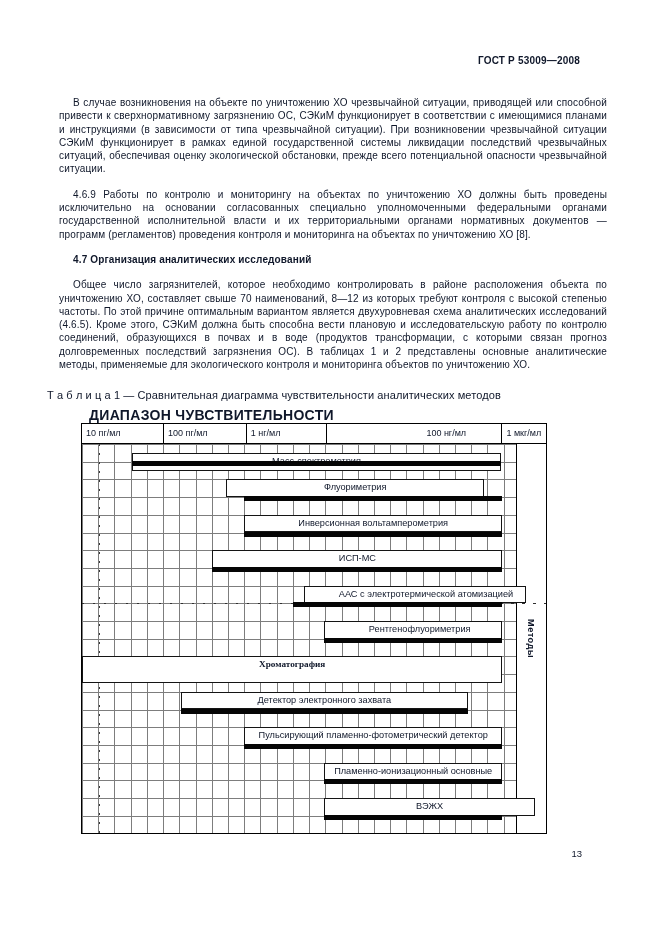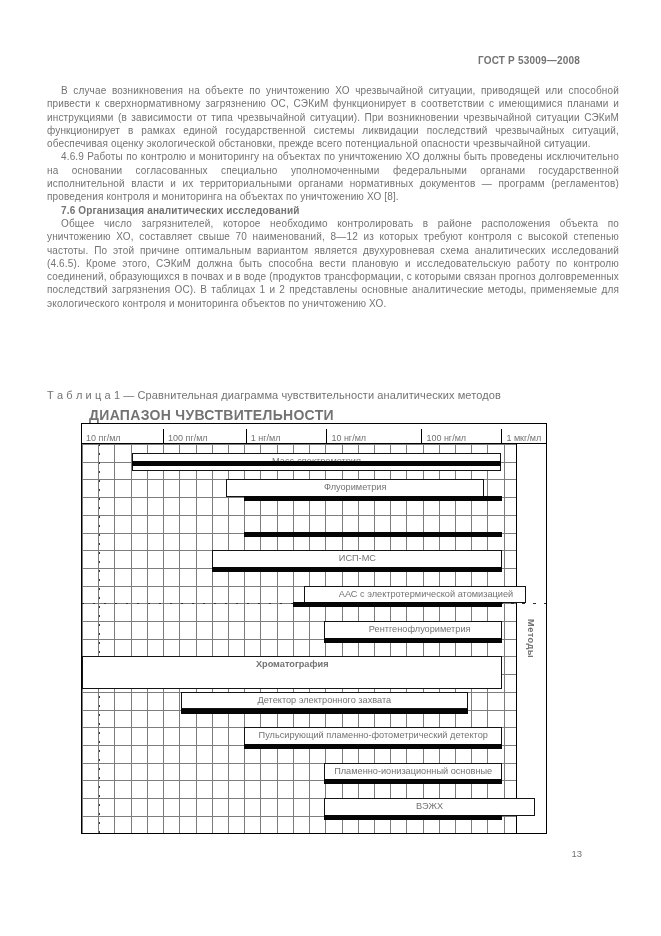--- a/index.html
+++ b/index.html
@@ -1,43 +1,43 @@
 <!DOCTYPE html>
 <html><head>
 <meta charset="utf-8">
 <style>
   html,body{margin:0;padding:0;background:#ffffff;}
   .page{
     position:relative;width:661px;height:936px;background:#fff;overflow:hidden;
-    font-family:"Liberation Sans", sans-serif;color:#737373;
+    font-family:"Liberation Sans", sans-serif;color:#0f172a;
   }
   .doc-header{
     position:absolute;top:55px;right:81px;
     font-size:10px;font-weight:bold;letter-spacing:.2px;
   }
   .text-block{
     position:absolute;left:47px;top:84px;width:572px;
     font-size:10px;line-height:13.3px;letter-spacing:.15px;text-align:justify;
   }
-  .text-block p{margin:0;text-indent:14px;}
+  .text-block p{margin:12px;text-indent:14px;}
   .text-block .heading{font-weight:bold;}
   .table-caption{
     position:absolute;left:47px;top:389px;width:572px;
     font-size:11px;letter-spacing:.1px;
   }
   .chart-title{
     position:absolute;left:89px;top:407px;
     font-size:14px;font-weight:bold;letter-spacing:.3px;
   }
   .chart{
     position:absolute;left:81px;top:423px;width:466px;height:411px;
     border:1px solid #000;box-sizing:border-box;background:#fff;
   }
   .chart-header{
-    height:20px;border-bottom:1px solid #000;display:flex;box-sizing:border-box;align-items:flex-end;
+    height:20px;border-bottom:1px solid #000;display:flex;box-sizing:border-box;
   }
   .hcell{
     box-sizing:border-box;border-right:1px solid #000;
     font-size:9px;padding:4px 0 0 4px;white-space:nowrap;overflow:hidden;
   }
   .hcell:last-child{border-right:none;}
   .chart-body{position:relative;height:389px;overflow:hidden;}
   .grid-bg{
     position:absolute;left:0;top:0;width:433.7px;height:100%;
     border-right:1px solid #000;box-sizing:content-box;
@@ -75,21 +75,21 @@
 </head>
 <body>
 
 <div class="page">
 
   <div class="doc-header">ГОСТ Р 53009—2008</div>
 
   <div class="text-block">
     <p>В случае возникновения на объекте по уничтожению ХО чрезвычайной ситуации, приводящей или способной привести к сверхнормативному загрязнению ОС, СЭКиМ функционирует в соответствии с имеющимися планами и инструкциями (в зависимости от типа чрезвычайной ситуации). При возникновении чрезвычайной ситуации СЭКиМ функционирует в рамках единой государственной системы ликвидации последствий чрезвычайных ситуаций, обеспечивая оценку экологической обстановки, прежде всего потенциальной опасности чрезвычайной ситуации.</p>
     <p>4.6.9 Работы по контролю и мониторингу на объектах по уничтожению ХО должны быть проведены исключительно на основании согласованных специально уполномоченными федеральными органами государственной исполнительной власти и их территориальными органами нормативных документов — программ (регламентов) проведения контроля и мониторинга на объектах по уничтожению ХО [8].</p>
-    <p class="heading">7.6 Организация аналитических исследований</p>
+    <p class="heading">4.7 Организация аналитических исследований</p>
     <p>Общее число загрязнителей, которое необходимо контролировать в районе расположения объекта по уничтожению ХО, составляет свыше 70 наименований, 8—12 из которых требуют контроля с высокой степенью частоты. По этой причине оптимальным вариантом является двухуровневая схема аналитических исследований (4.6.5). Кроме этого, СЭКиМ должна быть способна вести плановую и исследовательскую работу по контролю соединений, образующихся в почвах и в воде (продуктов трансформации, с которыми связан прогноз долговременных последствий загрязнения ОС). В таблицах 1 и 2 представлены основные аналитические методы, применяемые для экологического контроля и мониторинга объектов по уничтожению ХО.</p>
   </div>
 
   <div class="table-caption">Т а б л и ц а  1 — Сравнительная диаграмма чувствительности аналитических методов</div>
 
   <div class="chart-title">ДИАПАЗОН ЧУВСТВИТЕЛЬНОСТИ</div>
 
   <div class="chart">
     <div class="chart-header">
         <div class="hcell" style="width: 82px;">10 пг/мл</div>
@@ -103,28 +103,29 @@
       <div class="grid-bg"></div>
       <div class="dot-line"></div>
       <div class="dash-line"></div>
       <div class="methods-strip">
         <span>Методы</span>
       </div>
     <div class="mcell" style="top: 9px; left: 50.4px; width: 368.3px; height: 17.7px;">Масс-спектрометрия</div>
         <div class="mbar" style="top: 16.7px; left: 50.4px; width: 368.3px;"></div>
         <div class="mcell" style="top: 35.4px; left: 144px; width: 258.4px; height: 17.7px;">Флуориметрия</div>
         <div class="mbar" style="top: 52.1px; left: 162px; width: 258.4px;"></div>
+        <div class="mcell" style="top: 70.8px; left: 162px; width: 258.4px; height: 17.7px;">Инверсионная вольтамперометрия</div>
         <div class="mbar" style="top: 87.5px; left: 162px; width: 258.4px;"></div>
         <div class="mcell" style="top: 106.2px; left: 130.4px; width: 290px; height: 17.7px;">ИСП-МС</div>
         <div class="mbar" style="top: 122.9px; left: 130.4px; width: 290px;"></div>
         <div class="mcell" style="top: 141.6px; left: 222px; width: 222px; height: 17.7px; padding-left: 22px;">ААС с электротермической атомизацией</div>
         <div class="mbar" style="top: 158.3px; left: 211px; width: 209.4px;"></div>
         <div class="mcell" style="top: 177px; left: 242px; width: 178.4px; height: 17.7px; padding-left: 13px;">Рентгенофлуориметрия</div>
         <div class="mbar" style="top: 193.7px; left: 242px; width: 178.4px;"></div>
-        <div class="mcell bold" style="top: 212.4px; left: 0px; width: 420.4px; height: 33px;">Хроматография</div>
+        <div class="mcell bold" style="top: 212.4px; left: 0px; width: 420.4px; height: 27px; font-family: Liberation Serif, serif;">Хроматография</div>
         <div class="mcell" style="top: 247.8px; left: 98.7px; width: 287.3px; height: 17.7px;">Детектор электронного захвата</div>
         <div class="mbar" style="top: 264.5px; left: 98.7px; width: 287.3px;"></div>
         <div class="mcell" style="top: 283.2px; left: 162px; width: 258.4px; height: 17.7px;">Пульсирующий пламенно-фотометрический детектор</div>
         <div class="mbar" style="top: 299.9px; left: 162px; width: 258.4px;"></div>
         <div class="mcell" style="top: 318.6px; left: 242px; width: 178.4px; height: 17.7px;">Пламенно-ионизационный основные</div>
         <div class="mbar" style="top: 335.3px; left: 242px; width: 178.4px;"></div>
         <div class="mcell" style="top: 354px; left: 242px; width: 211px; height: 17.7px;">ВЭЖХ</div>
         <div class="mbar" style="top: 370.7px; left: 242px; width: 178.4px;"></div>
       </div>
   </div>

